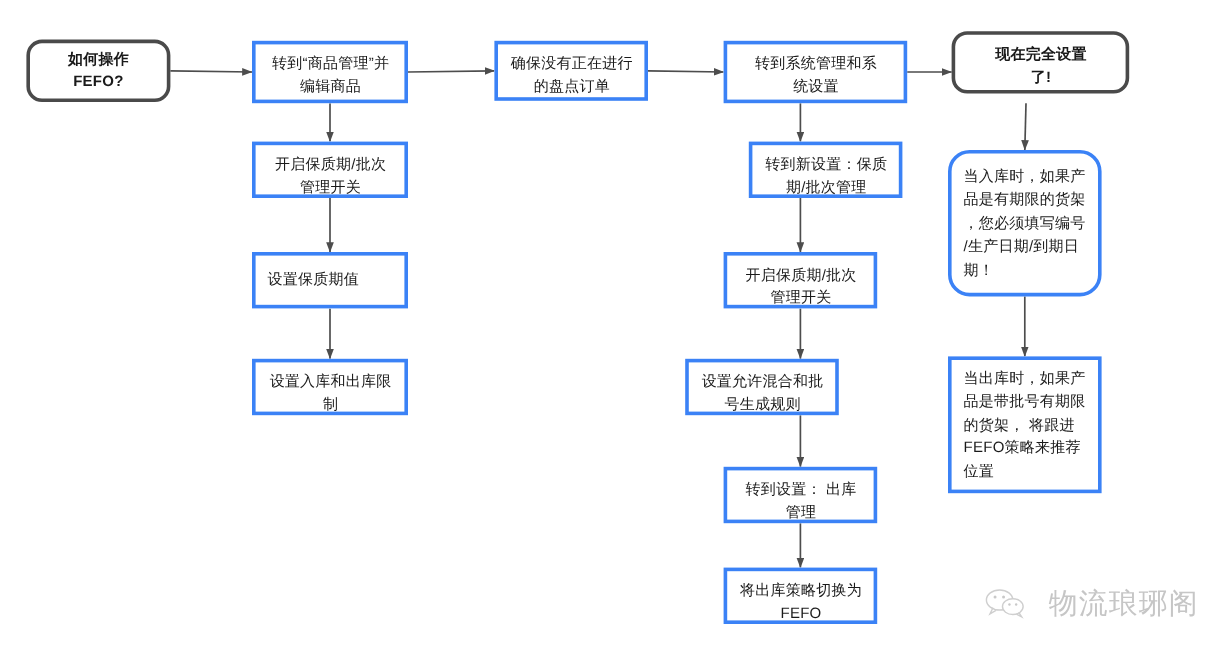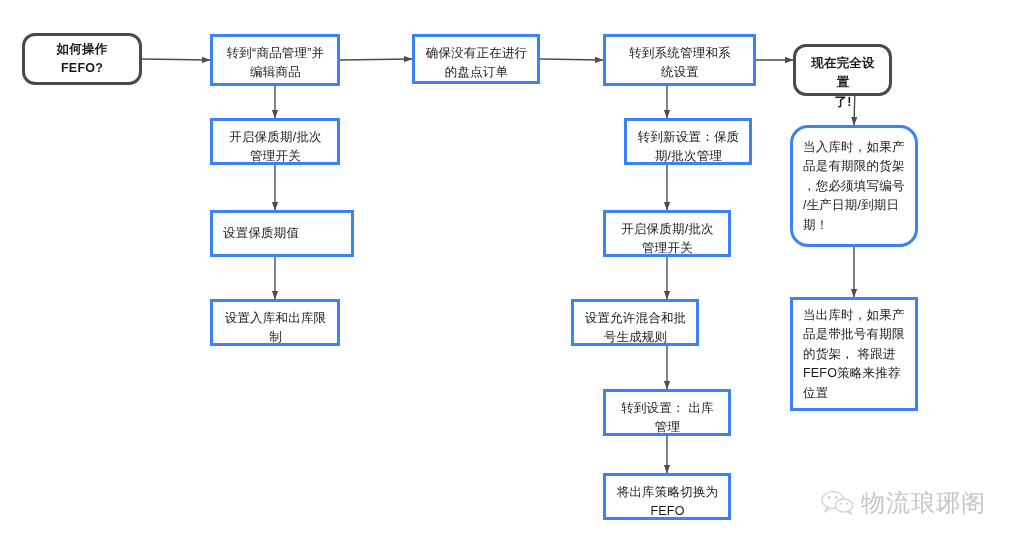--- a/index.html
+++ b/index.html
@@ -57,21 +57,21 @@
     left: 0;
     top: 0;
     width: 1024px;
     height: 545px;
     pointer-events: none;
   }
   .watermark {
     position: absolute;
     display: flex;
     align-items: center;
-    gap: 7px;
+    gap: 20px;
     color: #c9c9c9;
     user-select: none;
   }
   .watermark .wm-text {
     font-size: 24px;
     letter-spacing: 1px;
     color: #c6c6c6;
     font-family: "DejaVu Sans", "Liberation Sans", sans-serif;
   }
   .wm-logo {
@@ -111,25 +111,25 @@
 
   <div id="node-layer">
       <div class="node rounded center" style="left: 22px; top: 33px; width: 120px; height: 52px;">如何操作
 FEFO?</div>
       <div class="node top" style="left: 210px; top: 34px; width: 130px; height: 52px;">转到“商品管理”并
 编辑商品</div>
       <div class="node top" style="left: 412px; top: 34px; width: 128px; height: 50px;">确保没有正在进行
 的盘点订单</div>
       <div class="node top" style="left: 603px; top: 34px; width: 153px; height: 52px;">转到系统管理和系
 统设置</div>
-      <div class="node rounded top" style="left: 793px; top: 44px; width: 99px; height: 52px;">现在完全设置
+      <div class="node rounded top" style="left: 793px; top: 26px; width: 148px; height: 52px;">现在完全设置
 了!</div>
       <div class="node top" style="left: 210px; top: 118px; width: 130px; height: 47px;">开启保质期/批次
 管理开关</div>
-      <div class="node mid" style="left: 210px; top: 210px; width: 144px; height: 47px;">设置保质期值</div>
+      <div class="node mid" style="left: 210px; top: 210px; width: 130px; height: 47px;">设置保质期值</div>
       <div class="node top" style="left: 210px; top: 299px; width: 130px; height: 47px;">设置入库和出库限
 制</div>
       <div class="node top" style="left: 624px; top: 118px; width: 128px; height: 47px;">转到新设置：保质
 期/批次管理</div>
       <div class="node top" style="left: 603px; top: 210px; width: 128px; height: 47px;">开启保质期/批次
 管理开关</div>
       <div class="node top" style="left: 571px; top: 299px; width: 128px; height: 47px;">设置允许混合和批
 号生成规则</div>
       <div class="node top" style="left: 603px; top: 389px; width: 128px; height: 47px;">转到设置： 出库
 管理</div>

